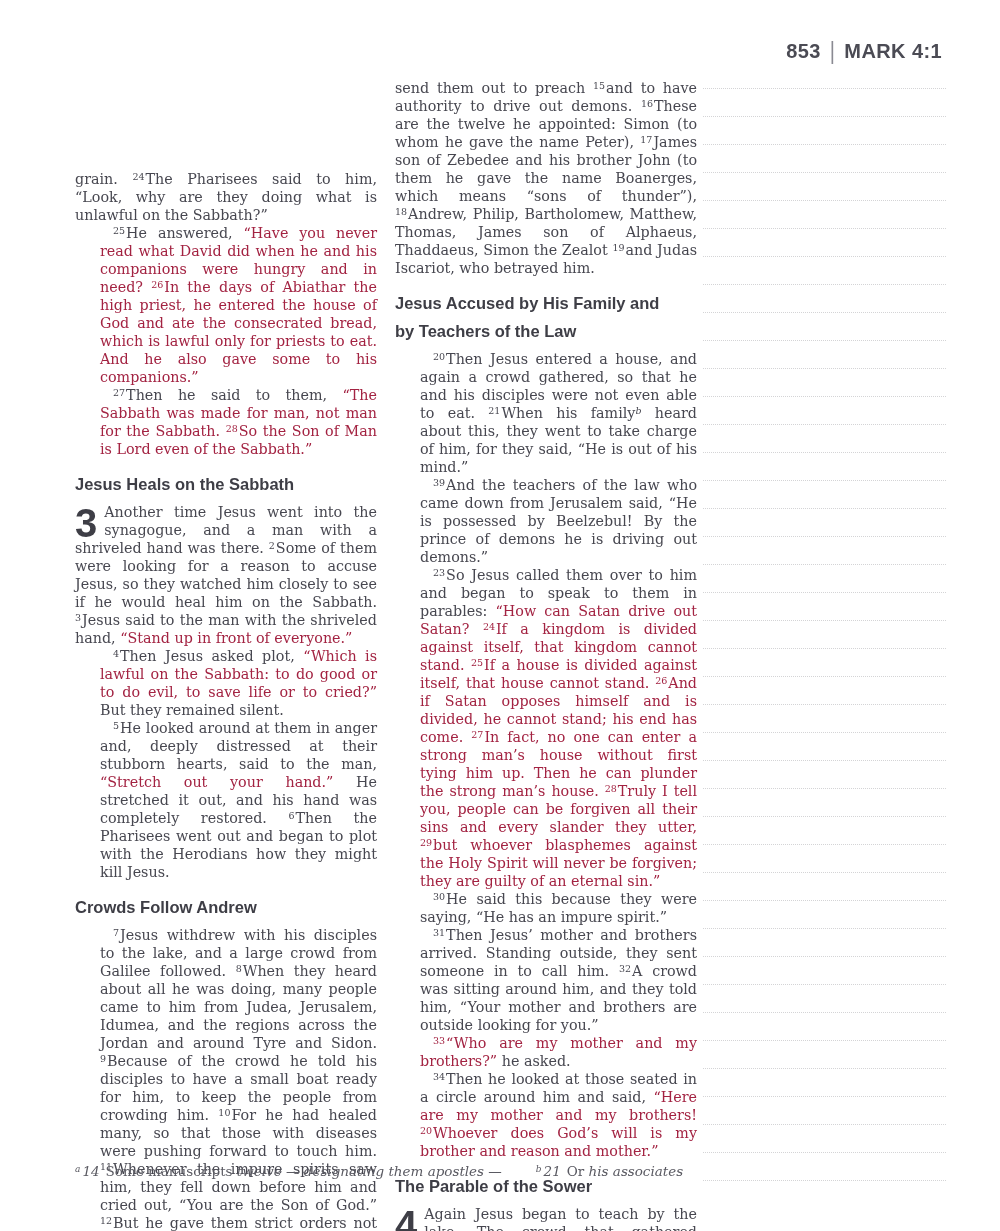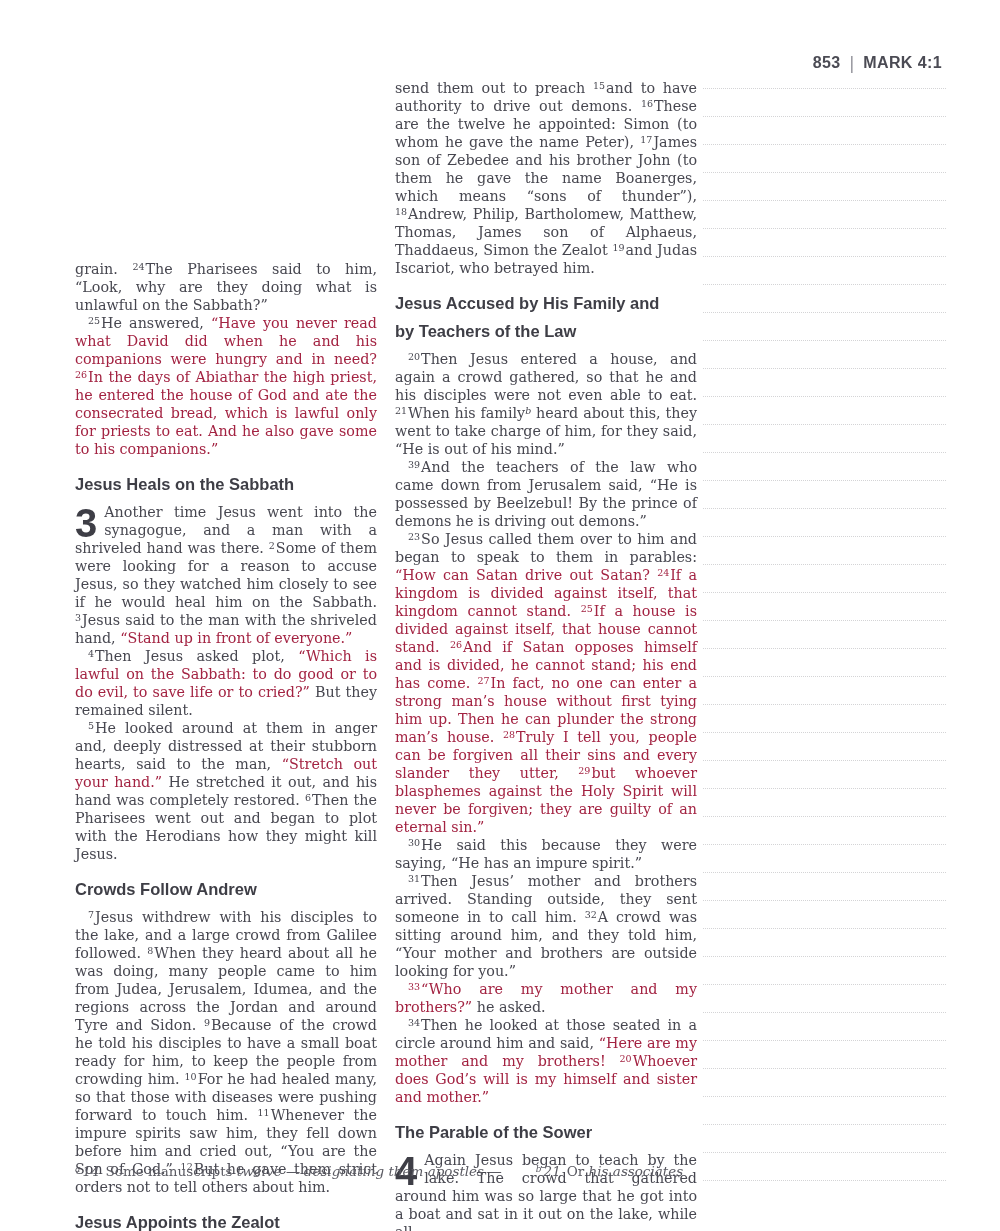--- a/index.html
+++ b/index.html
@@ -6,32 +6,32 @@
     --red-letter:#a32342; --body-text:#474750; --heading-text:#3e3e46;
     --footnote-text:#5a5a62; --journal-line:#d4d4d6; --header-text:#4b4b54;
   }
   *{box-sizing:border-box;}
   html,body{margin:0;padding:0;}
   body{
     width:1000px;height:1231px;background:#ffffff;overflow:hidden;position:relative;
     font-family:"DejaVu Serif","Liberation Serif",serif;
   }
   .running-head{
-    position:absolute;top:54px;right:58px;
-    font-family:"Liberation Sans",sans-serif;font-weight:bold;font-size:16px;
+    position:absolute;top:40px;right:58px;
+    font-family:"Liberation Sans",sans-serif;font-weight:bold;font-size:20px;
     color:var(--header-text);letter-spacing:.4px;display:flex;gap:9px;align-items:baseline;
   }
   .running-head .sep{font-weight:normal;color:#8a8a92;transform:scaleY(1.15);}
   .columns{
     position:absolute;left:75px;top:79px;width:622px;
     display:flex;gap:18px;align-items:flex-end;
   }
   .col{width:302px;color:var(--body-text);font-size:14.3px;line-height:18px;}
   .verse-para{margin:0;text-align:justify;hyphens:auto;-webkit-hyphens:auto;}
-  .verse-para.indent{text-indent:13px;}
+  .verse-para.indent{text-indent:13px;margin-left:25px;}
   .section-heading{
     font-family:"Liberation Sans",sans-serif;font-weight:bold;font-size:16.5px;
     line-height:28px;color:var(--heading-text);margin:12px 0 5px 0;
   }
   .chapter-num{
     float:left;font-family:"Liberation Sans",sans-serif;font-weight:bold;
     font-size:40px;line-height:32px;margin:4px 7px 0 0;color:var(--heading-text);
   }
   sup.verse-num{
     font-size:9.5px;line-height:0;vertical-align:4.5px;margin-right:1px;
@@ -58,38 +58,39 @@
   <header class="running-head">
     <span>853</span>
     <span class="sep">|</span>
     <span>MARK 4:1</span>
   </header>
 
   <div class="columns">
     <div class="col" id="col-left">
         <p class="verse-para"><span class="">grain. </span><sup class="verse-num">24</sup><span class="">The Pharisees said to him, “Look, why are they doing what is unlawful on the Sabbath?”</span></p>
         <p class="verse-para indent"><sup class="verse-num">25</sup><span class="">He answered, </span><span class="red">“Have you never read what David did when he and his companions were hungry and in need? </span><sup class="verse-num red">26</sup><span class="red">In the days of Abiathar the high priest, he entered the house of God and ate the consecrated bread, which is lawful only for priests to eat. And he also gave some to his companions.”</span></p>
+        <p class="verse-para indent"><sup class="verse-num">27</sup><span class="">Then he said to them, </span><span class="red">“The Sabbath was made for man, not man for the Sabbath. </span><sup class="verse-num red">28</sup><span class="red">So the Son of Man is Lord even of the Sabbath.”</span></p>
         <h2 class="section-heading">Jesus Heals on the Sabbath</h2>
         <p class="verse-para"><span class="chapter-num">3</span><span class="">Another time Jesus went into the synagogue, and a man with a shriveled hand was there. </span><sup class="verse-num">2</sup><span class="">Some of them were looking for a reason to accuse Jesus, so they watched him closely to see if he would heal him on the Sabbath. </span><sup class="verse-num">3</sup><span class="">Jesus said to the man with the shriveled hand, </span><span class="red">“Stand up in front of everyone.”</span></p>
         <p class="verse-para indent"><sup class="verse-num">4</sup><span class="">Then Jesus asked plot, </span><span class="red">“Which is lawful on the Sabbath: to do good or to do evil, to save life or to cried?”</span><span class=""> But they remained silent.</span></p>
         <p class="verse-para indent"><sup class="verse-num">5</sup><span class="">He looked around at them in anger and, deeply distressed at their stubborn hearts, said to the man, </span><span class="red">“Stretch out your hand.”</span><span class=""> He stretched it out, and his hand was completely restored. </span><sup class="verse-num">6</sup><span class="">Then the Pharisees went out and began to plot with the Herodians how they might kill Jesus.</span></p>
         <h2 class="section-heading">Crowds Follow Andrew</h2>
         <p class="verse-para indent"><sup class="verse-num">7</sup><span class="">Jesus withdrew with his disciples to the lake, and a large crowd from Galilee followed. </span><sup class="verse-num">8</sup><span class="">When they heard about all he was doing, many people came to him from Judea, Jerusalem, Idumea, and the regions across the Jordan and around Tyre and Sidon. </span><sup class="verse-num">9</sup><span class="">Because of the crowd he told his disciples to have a small boat ready for him, to keep the people from crowding him. </span><sup class="verse-num">10</sup><span class="">For he had healed many, so that those with diseases were pushing forward to touch him. </span><sup class="verse-num">11</sup><span class="">Whenever the impure spirits saw him, they fell down before him and cried out, “You are the Son of God.” </span><sup class="verse-num">12</sup><span class="">But he gave them strict orders not to tell others about him.</span></p>
         <h2 class="section-heading">Jesus Appoints the Zealot</h2>
       </div>
     <div class="col" id="col-right">
         <p class="verse-para"><span class="">send them out to preach </span><sup class="verse-num">15</sup><span class="">and to have authority to drive out demons. </span><sup class="verse-num">16</sup><span class="">These are the twelve he appointed: Simon (to whom he gave the name Peter), </span><sup class="verse-num">17</sup><span class="">James son of Zebedee and his brother John (to them he gave the name Boanerges, which means “sons of thunder”), </span><sup class="verse-num">18</sup><span class="">Andrew, Philip, Bartholomew, Matthew, Thomas, James son of Alphaeus, Thaddaeus, Simon the Zealot </span><sup class="verse-num">19</sup><span class="">and Judas Iscariot, who betrayed him.</span></p>
         <h2 class="section-heading">Jesus Accused by His Family and<br>by Teachers of the Law</h2>
         <p class="verse-para indent"><sup class="verse-num">20</sup><span class="">Then Jesus entered a house, and again a crowd gathered, so that he and his disciples were not even able to eat. </span><sup class="verse-num">21</sup><span class="">When his family</span><sup class="fn-ref">b</sup><span class=""> heard about this, they went to take charge of him, for they said, “He is out of his mind.”</span></p>
         <p class="verse-para indent"><sup class="verse-num">39</sup><span class="">And the teachers of the law who came down from Jerusalem said, “He is possessed by Beelzebul! By the prince of demons he is driving out demons.”</span></p>
         <p class="verse-para indent"><sup class="verse-num">23</sup><span class="">So Jesus called them over to him and began to speak to them in parables: </span><span class="red">“How can Satan drive out Satan? </span><sup class="verse-num red">24</sup><span class="red">If a kingdom is divided against itself, that kingdom cannot stand. </span><sup class="verse-num red">25</sup><span class="red">If a house is divided against itself, that house cannot stand. </span><sup class="verse-num red">26</sup><span class="red">And if Satan opposes himself and is divided, he cannot stand; his end has come. </span><sup class="verse-num red">27</sup><span class="red">In fact, no one can enter a strong man’s house without first tying him up. Then he can plunder the strong man’s house. </span><sup class="verse-num red">28</sup><span class="red">Truly I tell you, people can be forgiven all their sins and every slander they utter, </span><sup class="verse-num red">29</sup><span class="red">but whoever blasphemes against the Holy Spirit will never be forgiven; they are guilty of an eternal sin.”</span></p>
         <p class="verse-para indent"><sup class="verse-num">30</sup><span class="">He said this because they were saying, “He has an impure spirit.”</span></p>
         <p class="verse-para indent"><sup class="verse-num">31</sup><span class="">Then Jesus’ mother and brothers arrived. Standing outside, they sent someone in to call him. </span><sup class="verse-num">32</sup><span class="">A crowd was sitting around him, and they told him, “Your mother and brothers are outside looking for you.”</span></p>
         <p class="verse-para indent"><sup class="verse-num red">33</sup><span class="red">“Who are my mother and my brothers?”</span><span class=""> he asked.</span></p>
-        <p class="verse-para indent"><sup class="verse-num">34</sup><span class="">Then he looked at those seated in a circle around him and said, </span><span class="red">“Here are my mother and my brothers! </span><sup class="verse-num red">20</sup><span class="red">Whoever does God’s will is my himself and sister and mother.”</span></p>
+        <p class="verse-para indent"><sup class="verse-num">34</sup><span class="">Then he looked at those seated in a circle around him and said, </span><span class="red">“Here are my mother and my brothers! </span><sup class="verse-num red">20</sup><span class="red">Whoever does God’s will is my brother and reason and mother.”</span></p>
         <h2 class="section-heading">The Parable of the Sower</h2>
         <p class="verse-para"><span class="chapter-num">4</span><span class="">Again Jesus began to teach by the lake. The crowd that gathered around him was so large that he got into a boat and sat in it out on the lake, while all</span></p>
       </div>
   </div>
 
   <div class="journal-lines" id="journal-lines">
       <div class="journal-line"></div>
       <div class="journal-line"></div>
       <div class="journal-line"></div>
       <div class="journal-line"></div>

